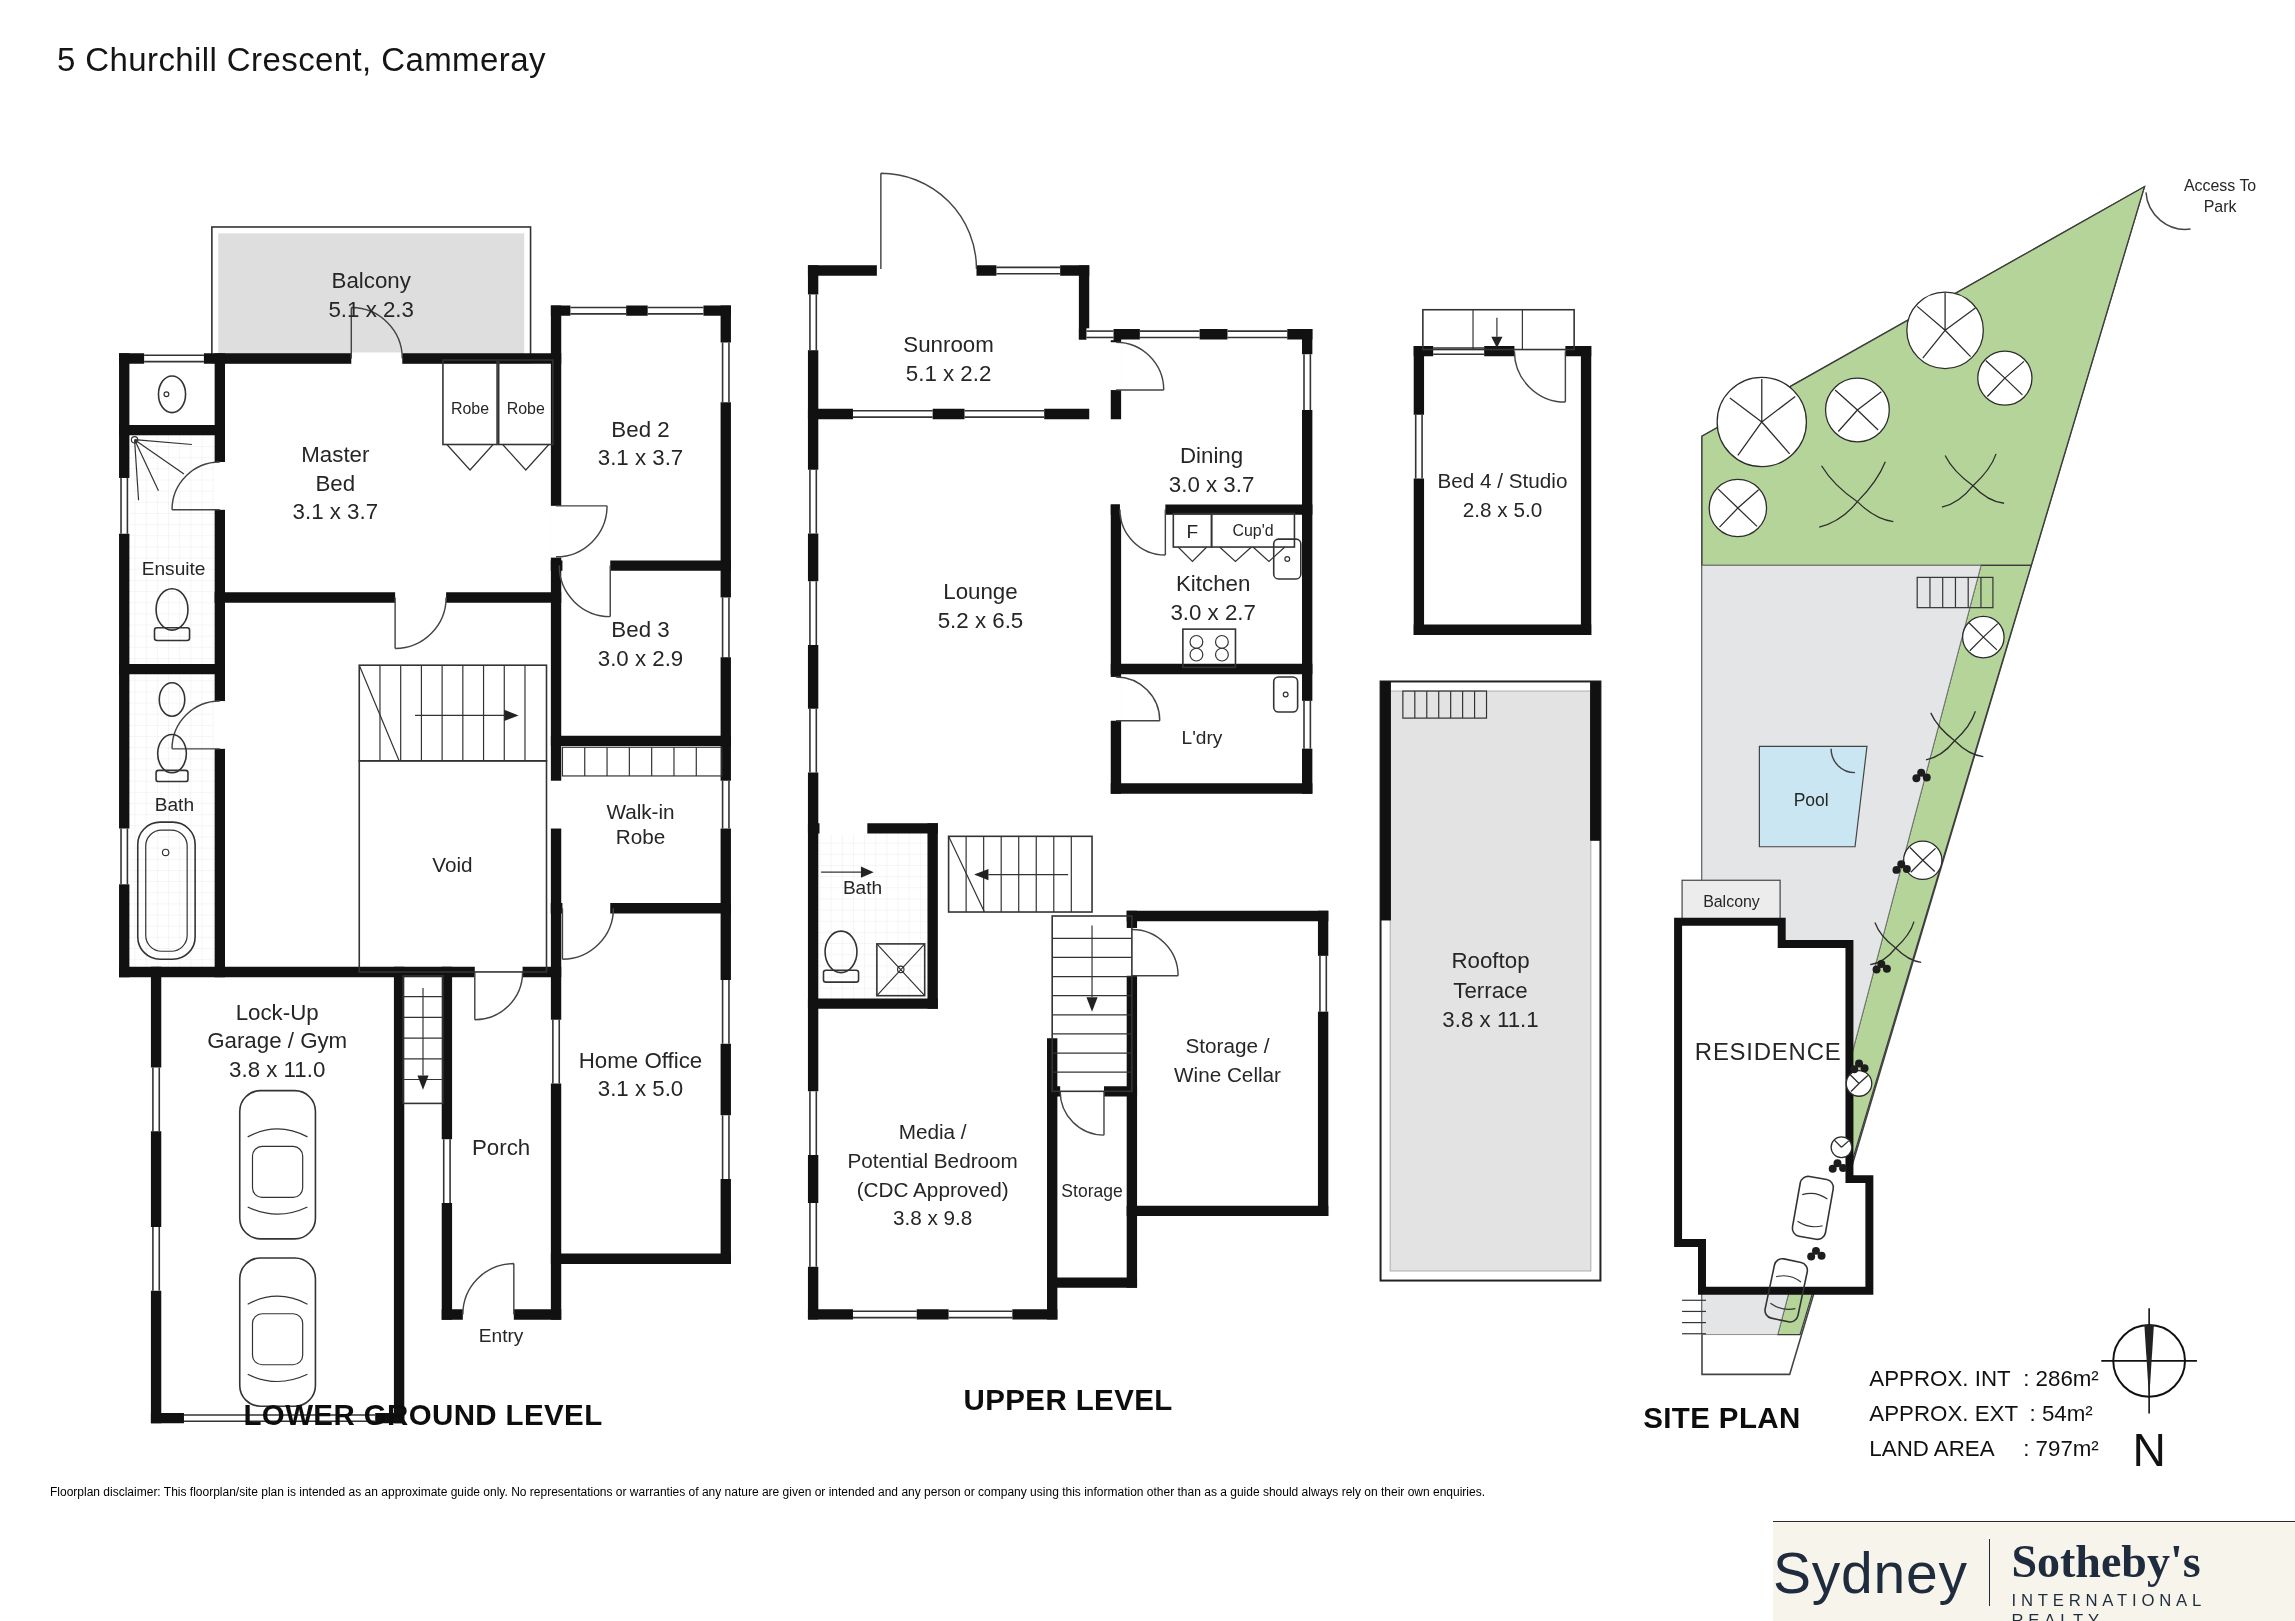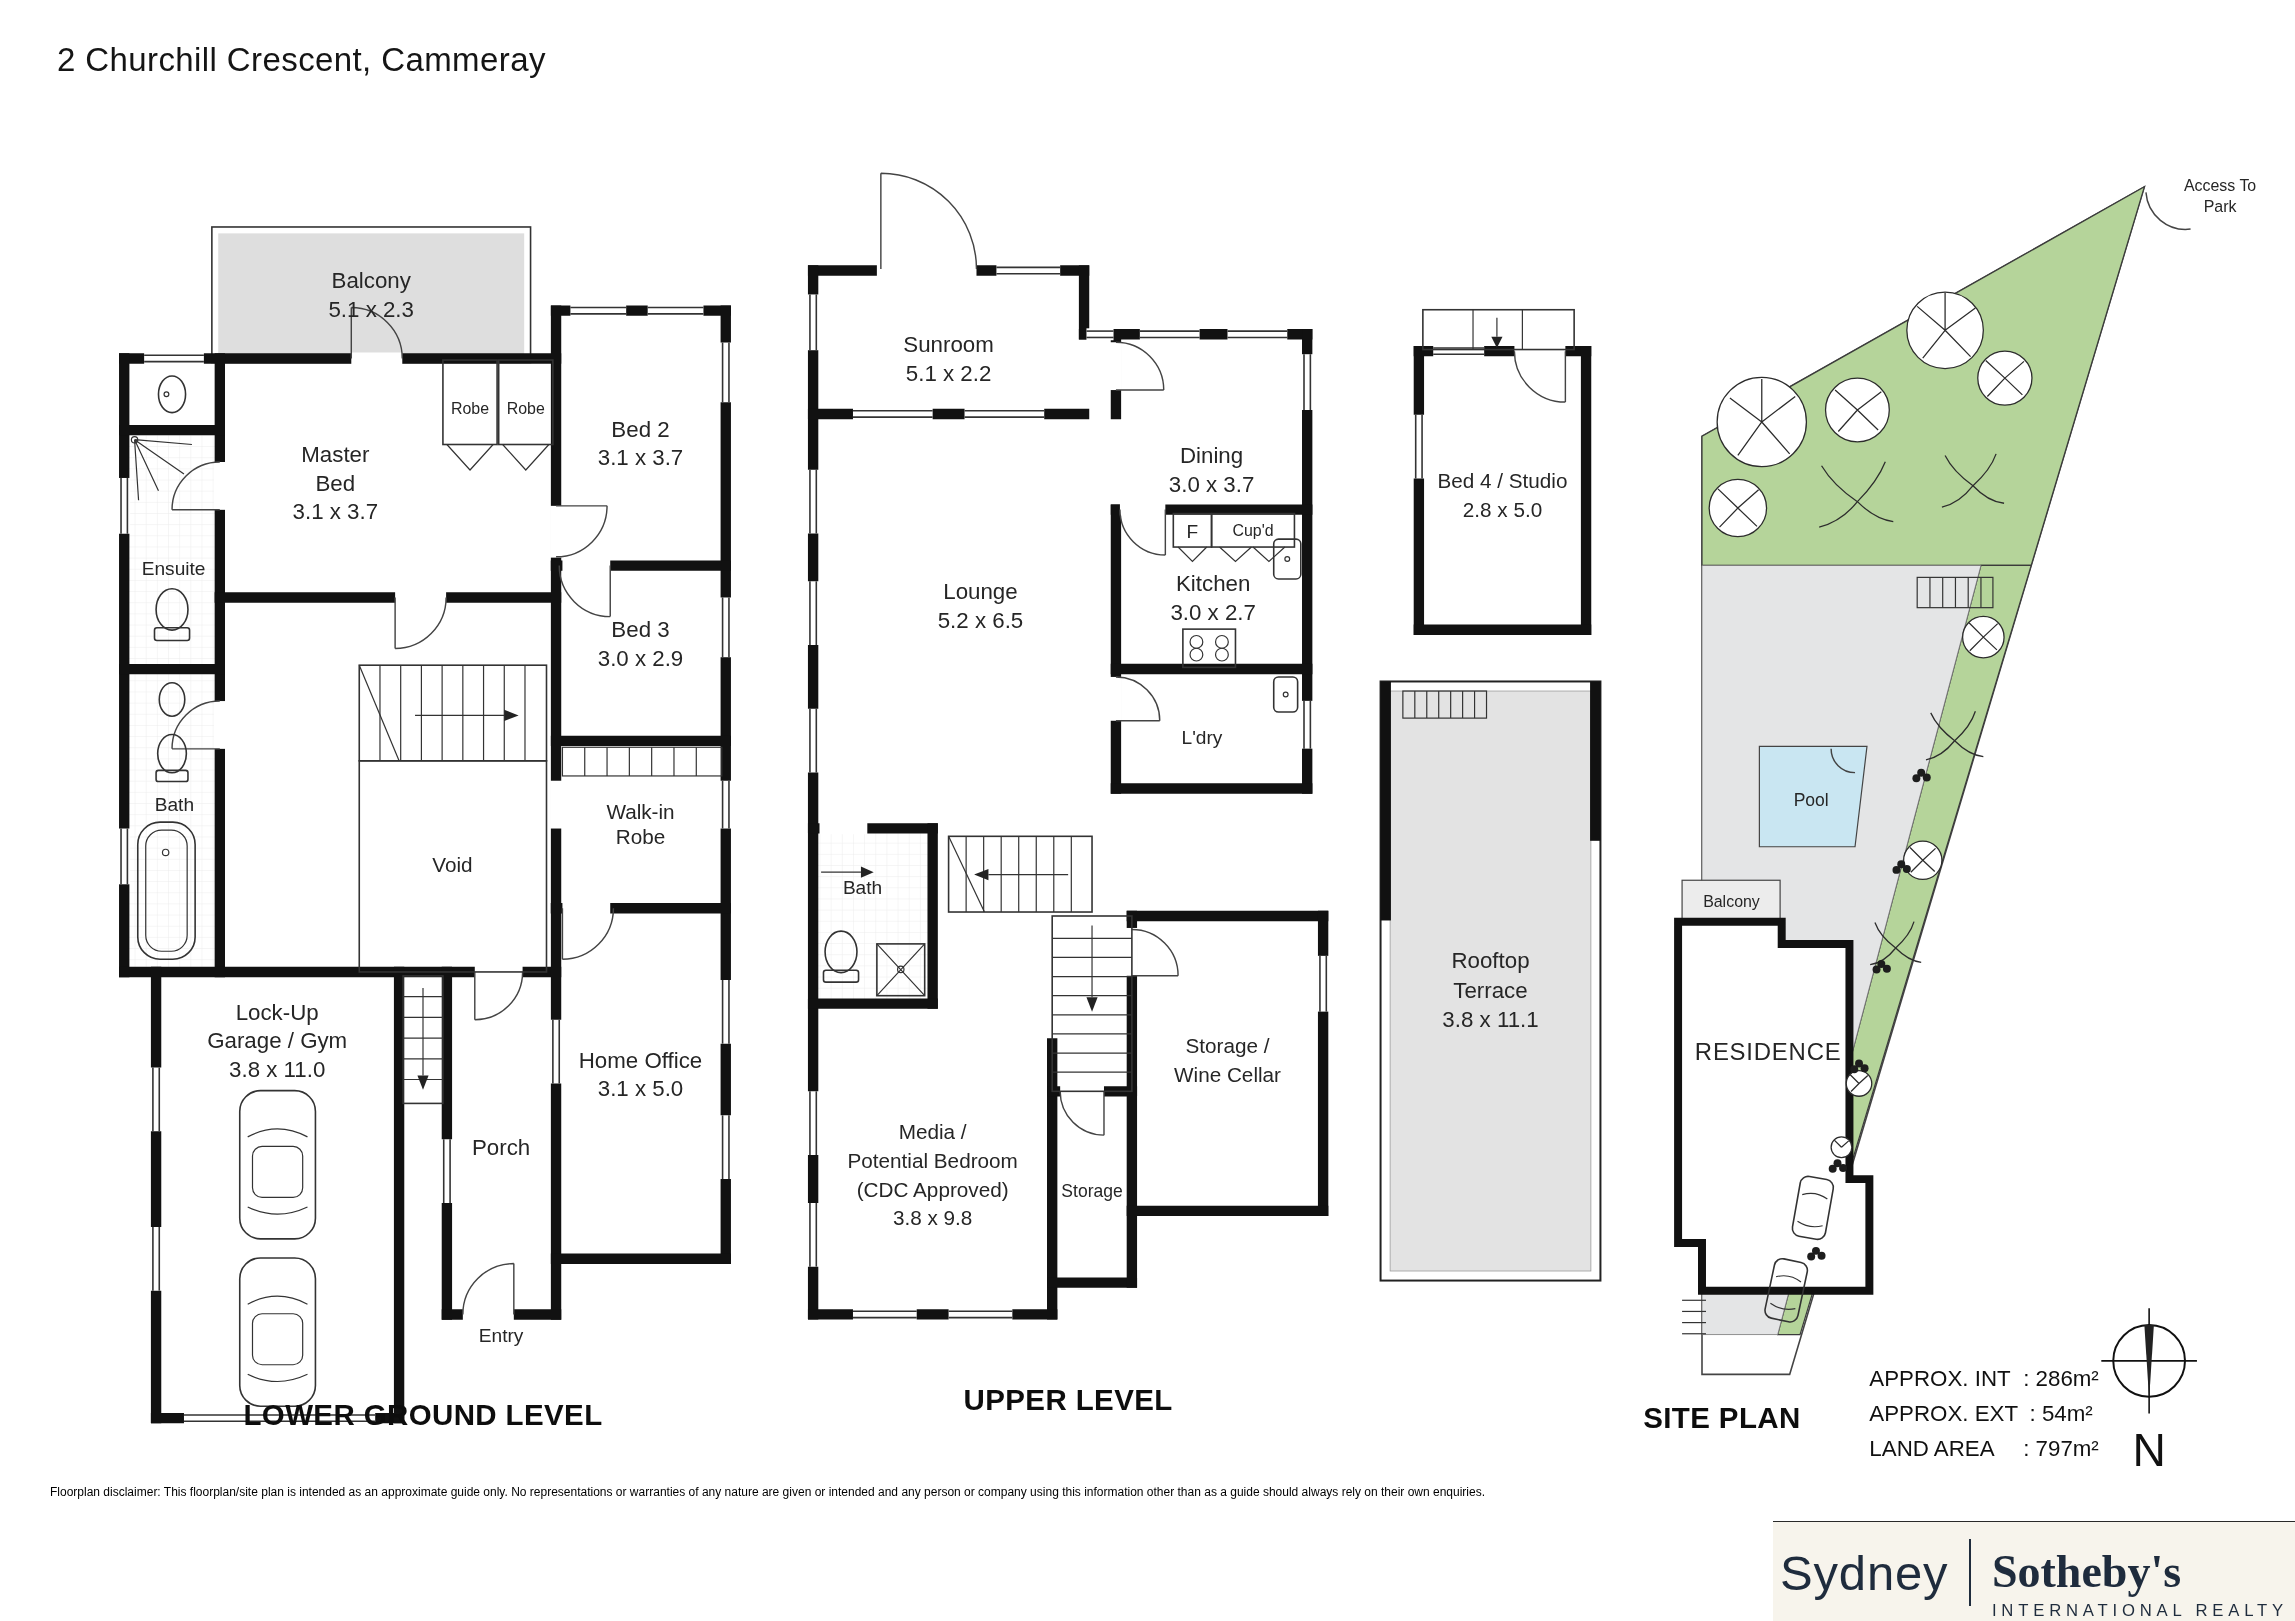--- a/index.html
+++ b/index.html
@@ -21,33 +21,33 @@
   .f26{font-size:26px;} .f28{font-size:28px;} .f30{font-size:30px;letter-spacing:1px;}
   .f37{font-size:37px;font-weight:700;letter-spacing:.5px;fill:#0d0d0d;}
   .f56{font-size:58px;font-weight:500;fill:#111;}
   .statkey{font-size:28px;text-anchor:start;fill:#111;}
   .statval{font-size:28px;text-anchor:start;fill:#111;}
   #disclaimer{position:absolute;left:50px;top:1485px;font-size:12px;color:#000;
               white-space:nowrap;}
   #logo{position:absolute;left:1773px;top:1521px;width:522px;height:101px;
         background:#f7f4ec;border-top:1.6px solid #2a2a2a;display:flex;
         align-items:center;justify-content:center;gap:21px;}
-  #logo .city{font-size:49px;font-weight:300;color:#1f2c3d;letter-spacing:0.8px;}
+  #logo .city{font-size:57px;font-weight:300;color:#1f2c3d;letter-spacing:0.8px;}
   #logo .divider{width:1.6px;height:67px;background:#1f2c3d;}
   #logo .right{display:flex;flex-direction:column;align-items:flex-start;}
   #logo .name{font-family:"Liberation Serif",serif;font-size:46px;font-weight:700;
               color:#1f2c3d;line-height:1;margin-top:24px;}
   #logo .sub{font-size:16.7px;letter-spacing:4.8px;color:#1f2c3d;margin-top:6px;}
 </style>
 </head>
 <body>
 
 <div id="page">
 
-  <div id="title">2 Churchill Crescent, Cammeray</div>
+  <div id="title">5 Churchill Crescent, Cammeray</div>
 
   <svg class="plansvg" style="left:112px;top:223px" width="622" height="1227" viewBox="0 0 780 1540">
     <defs>
       <pattern id="tl1" width="14" height="14" patternUnits="userSpaceOnUse">
         <path d="M14,0 H0 V14" fill="none" stroke="#e7e7e7" stroke-width="1"></path>
       </pattern>
     </defs>
 
     <rect x="15" y="260" width="120" height="300" fill="url(#tl1)"></rect>
     <rect x="15" y="560" width="120" height="380" fill="url(#tl1)"></rect>

